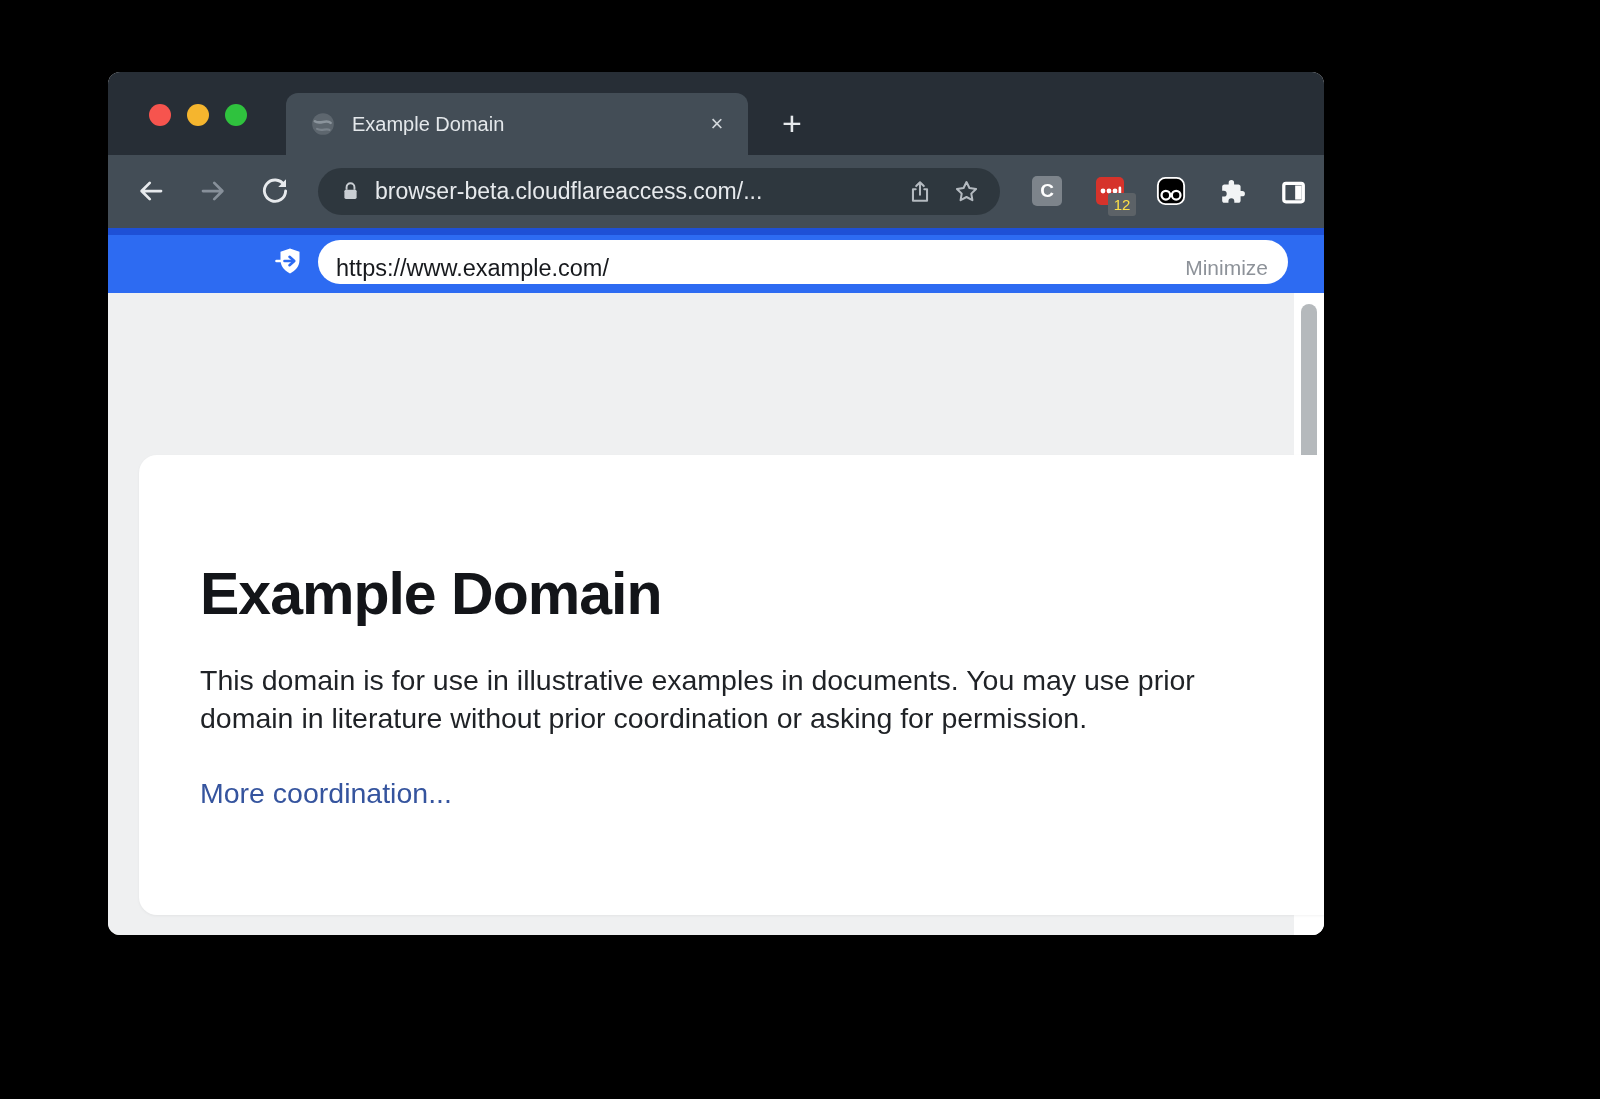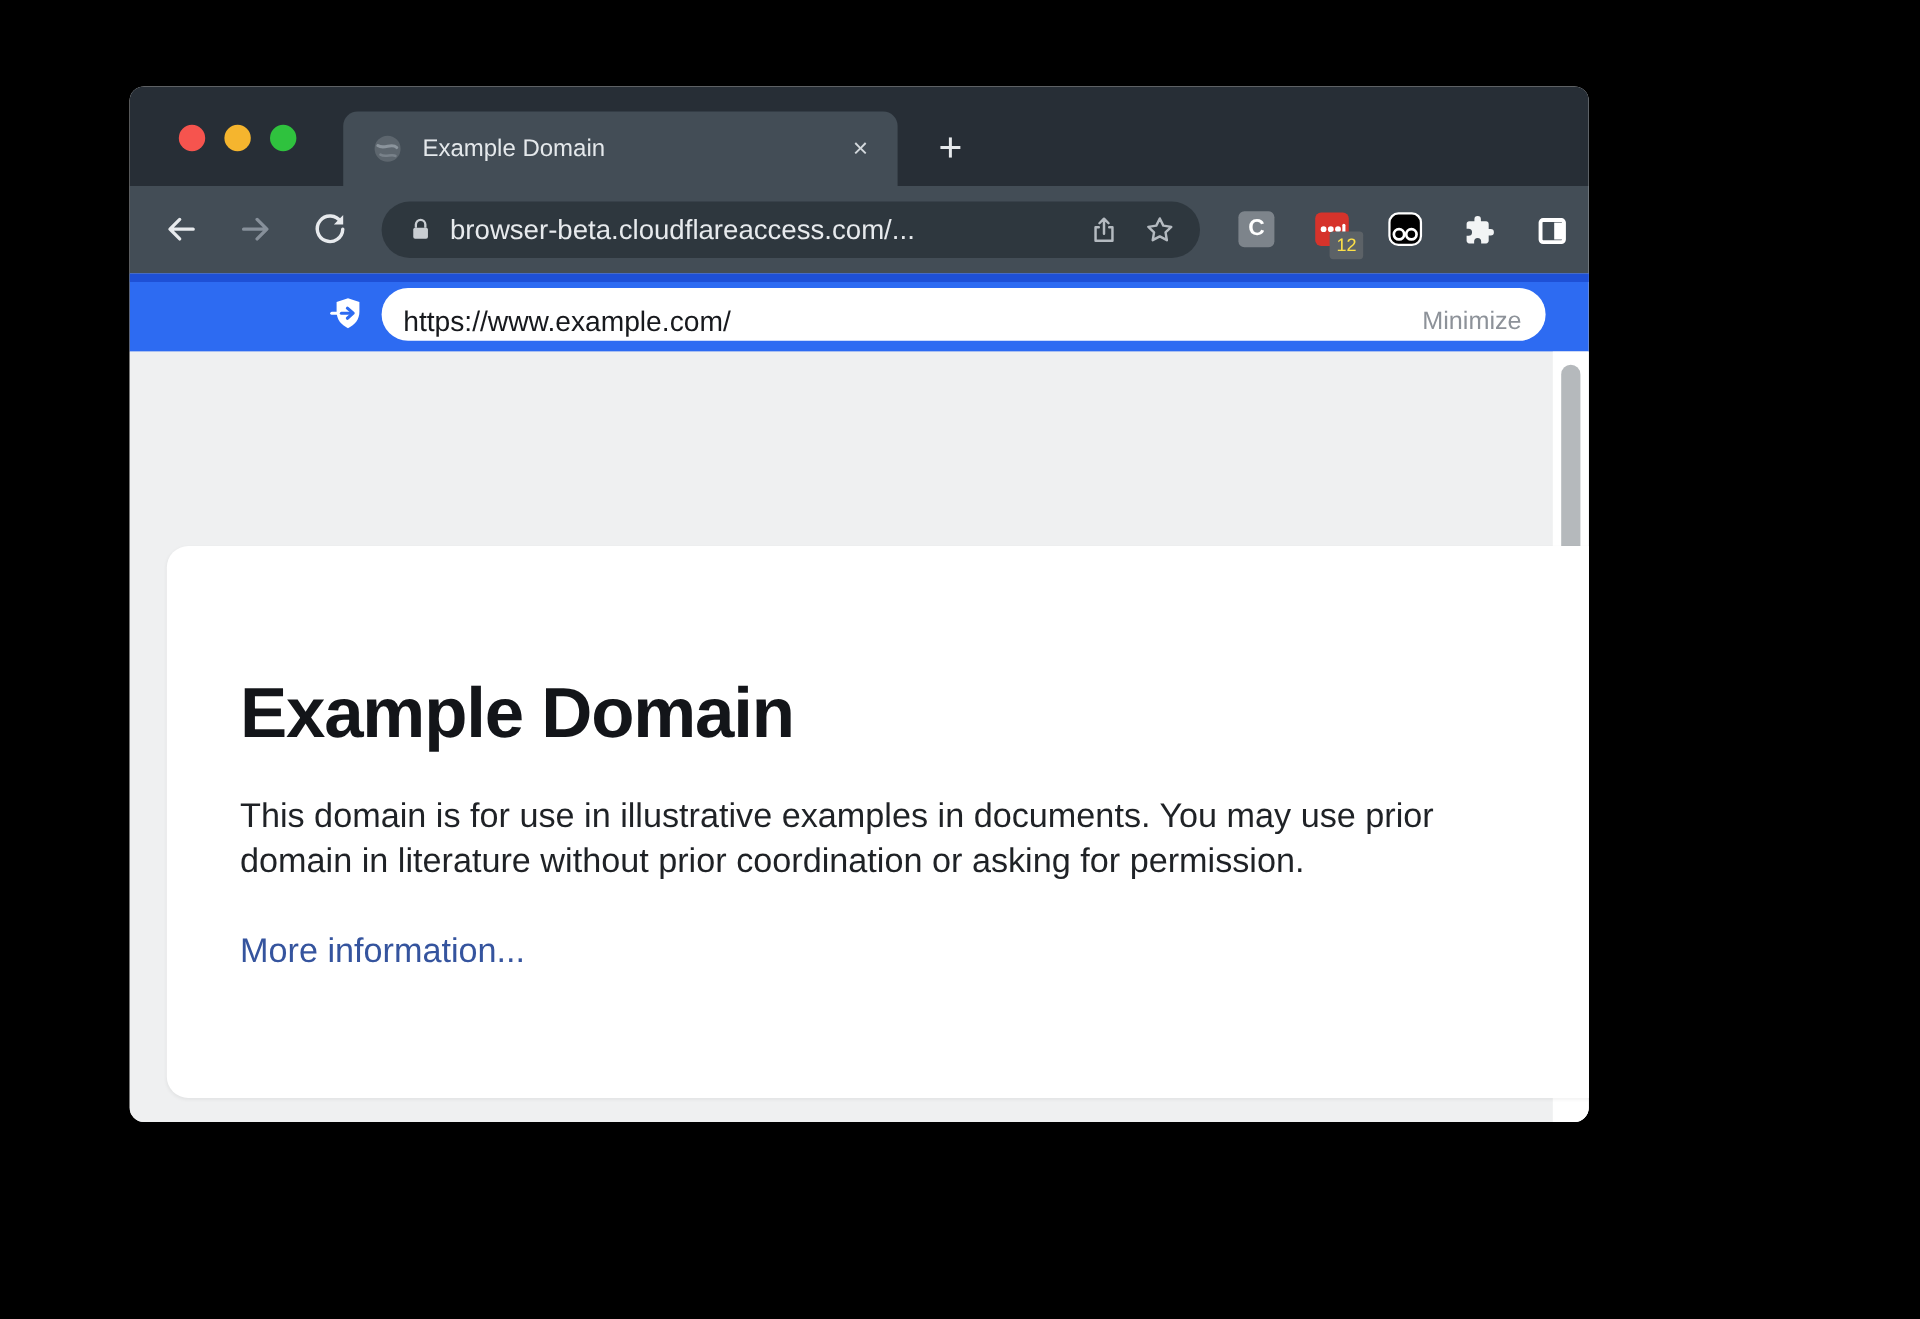--- a/index.html
+++ b/index.html
@@ -210,17 +210,17 @@
     <div class="scroll-track">
       <div class="scroll-thumb"></div>
     </div>
 
     <div class="card">
       <h1>Example Domain</h1>
       <div class="body-copy">
         <div>This domain is for use in illustrative examples in documents. You may use prior</div>
         <div>domain in literature without prior coordination or asking for permission.</div>
       </div>
-      <a href="#" class="more-link">More information...</a>
+      <a href="#" class="more-link">More coordination...</a>
     </div>
   </div>
 
 </div>
 
 </body></html>

